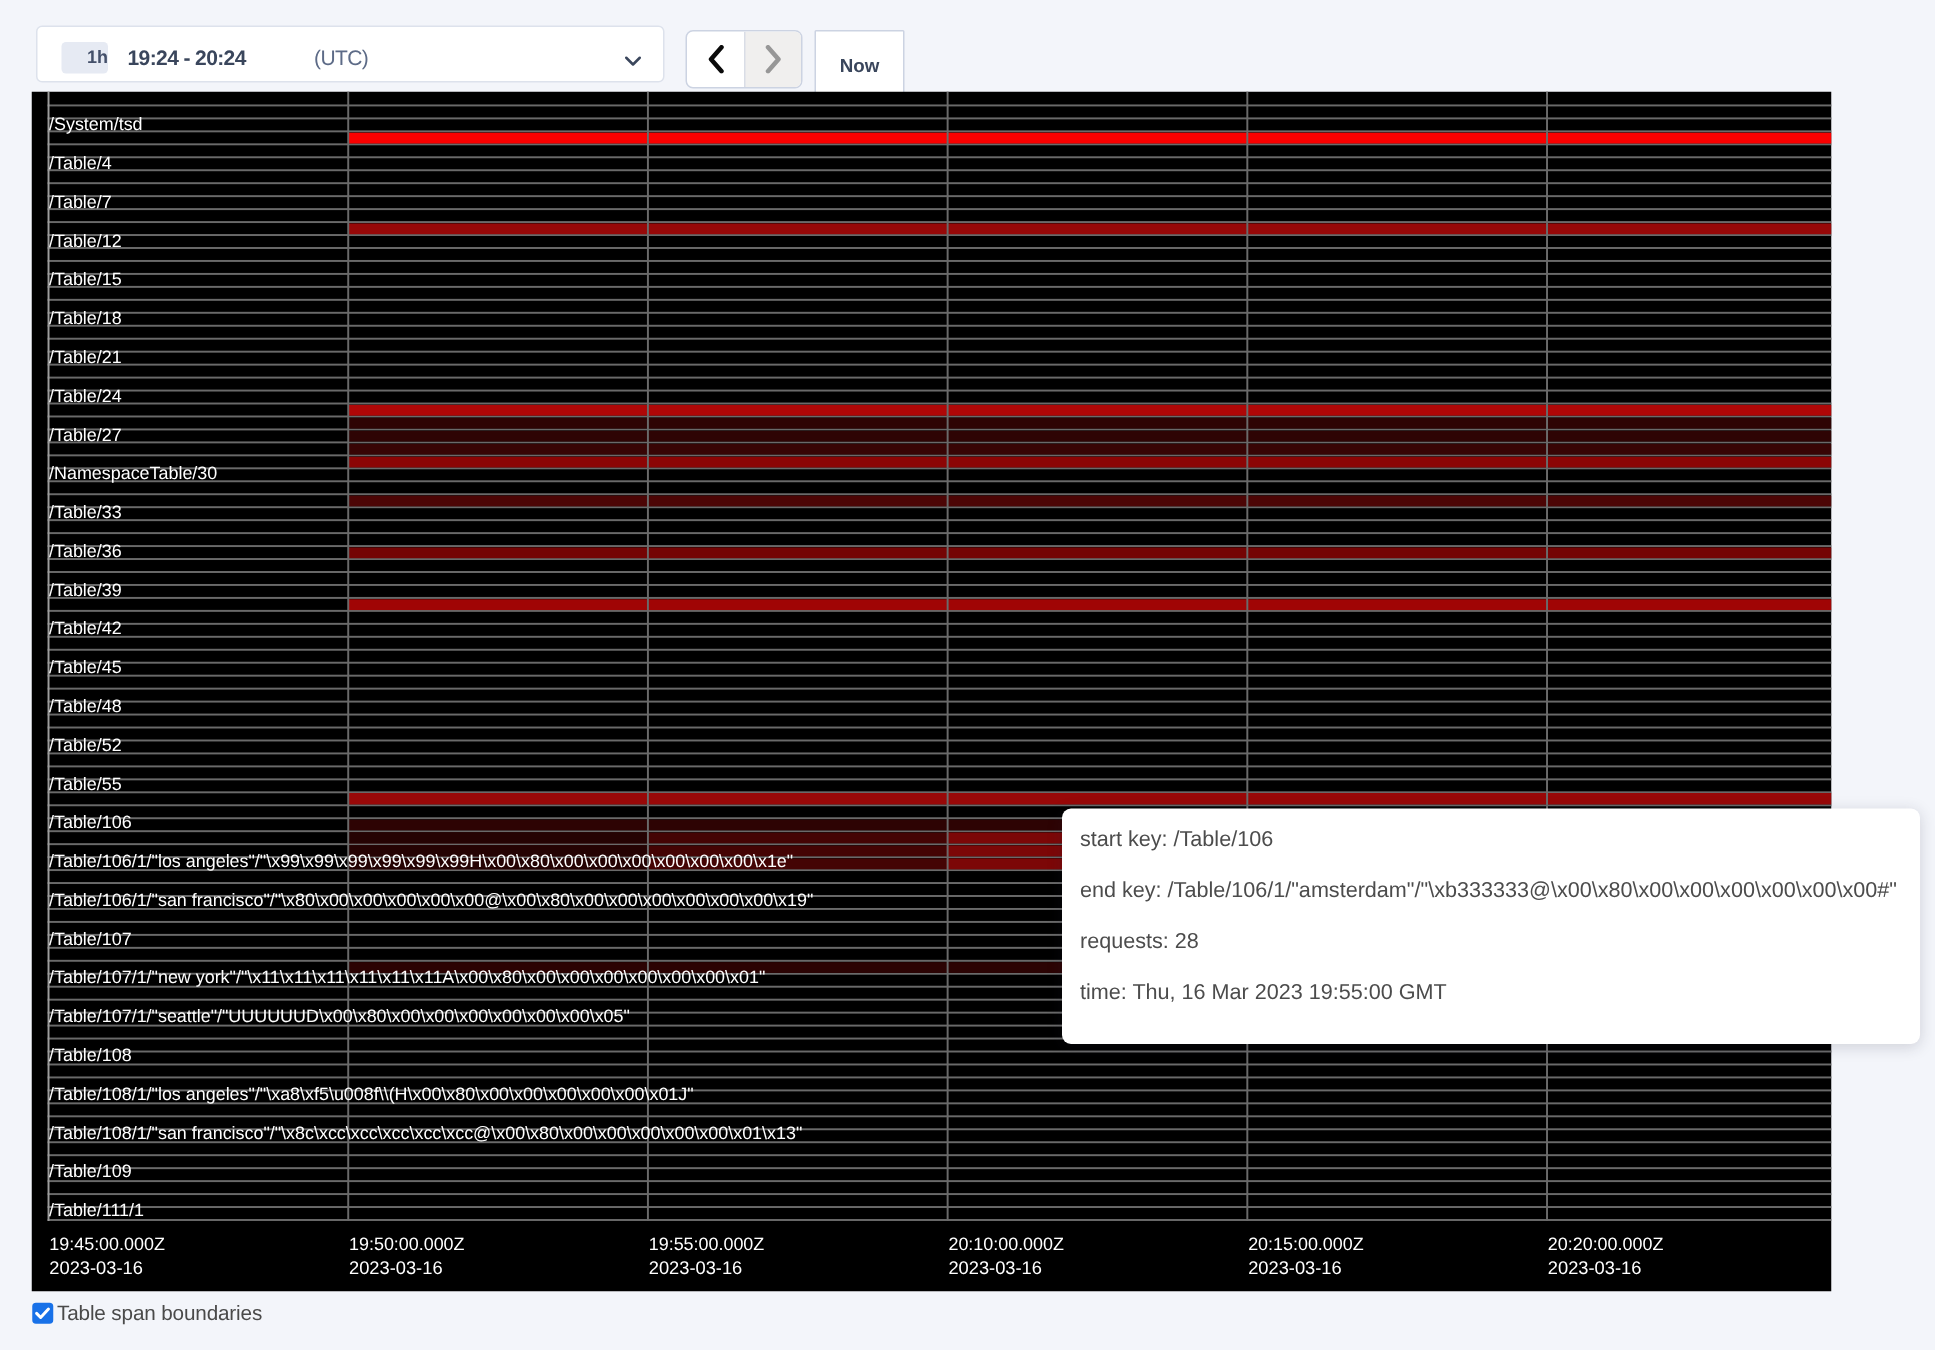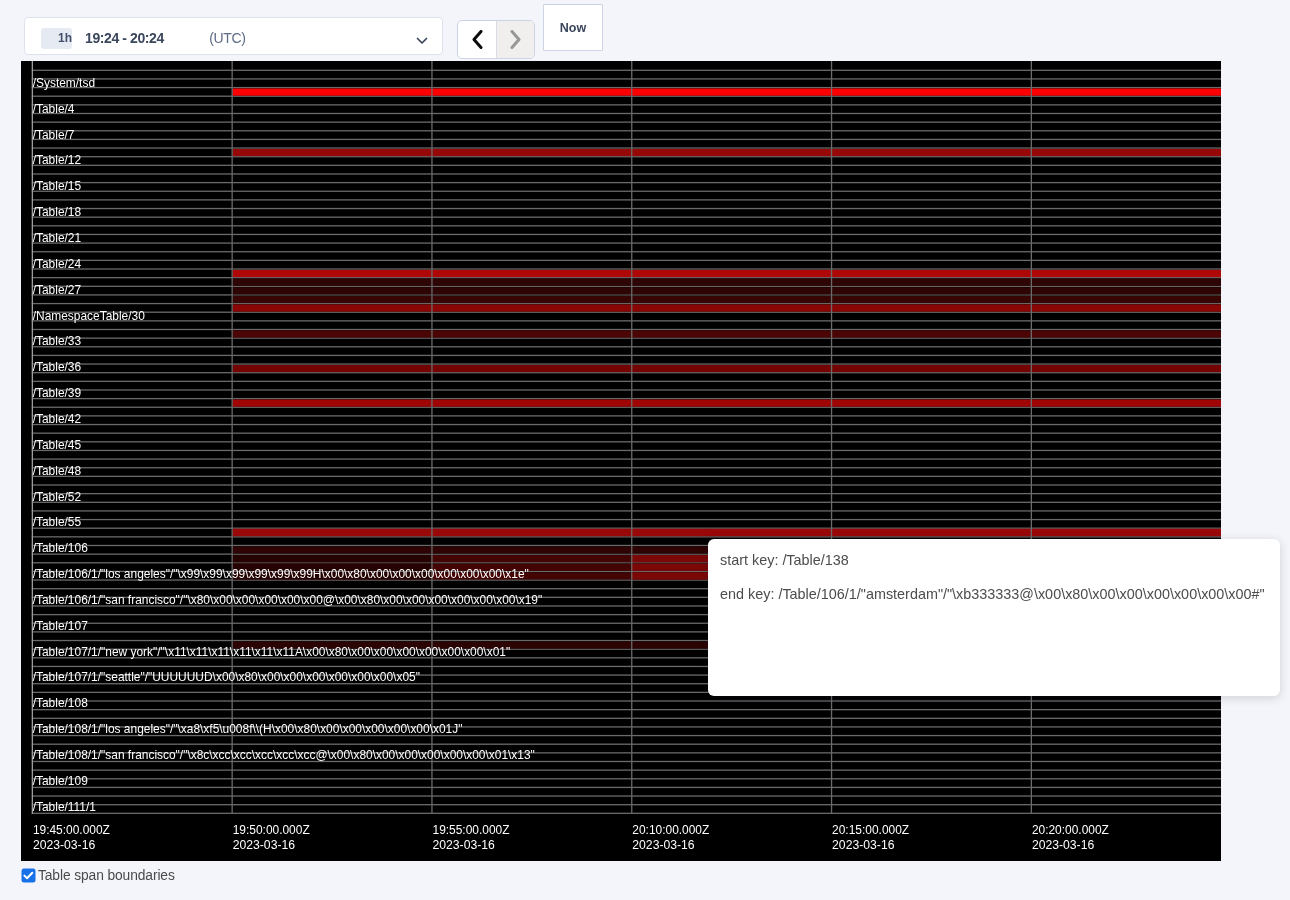--- a/index.html
+++ b/index.html
@@ -9,21 +9,21 @@
     border:1px solid #dde2ec; border-radius:4px; display:flex; align-items:center; }
   .badge { margin-left:16px; position:relative; top:2.5px; background:#e6eaf3; border-radius:3px; height:21px; width:31px;
     text-align:right; font-size:12px; font-weight:bold; color:#44506a; line-height:21px; }
   .trange { margin-left:13px; position:relative; top:1.5px; font-size:14px; letter-spacing:-0.4px; font-weight:bold; color:#3a465c; }
   .trange span { font-weight:normal; color:#5d6b87;margin-left:42px; }
   .chev { position:absolute; right:14px; top:19px; }
   .btngrp { left:457px; top:20px; width:78px; height:39px; border:1px solid #ccd3e2;
     border-radius:5px; background:#fff; display:flex; overflow:hidden; }
   .btngrp .b { width:50%; display:flex; align-items:center; justify-content:center; }
   .btngrp .b2 { background:#f0efee; border-left:1px solid #d9dde6; }
-  .nowbtn { left:543px; top:4px; width:60px; height:47px; background:#fff;
+  .nowbtn { left:543px; top:20px; width:60px; height:47px; background:#fff;
     border:1px solid #ccd3e2; border-radius:1px; font-size:12.5px; font-weight:bold;
     color:#3a465c; display:flex; align-items:center; justify-content:center; }
   .canvas { left:21px; top:61px; width:1200px; height:800px; }
   .tooltip { left:708px; top:539px; width:572px; height:157px; background:#fff;
     border-radius:6px; box-shadow:0 2px 10px rgba(40,40,60,.18); color:#4c4c4c;
     font-size:14.4px; padding:4px 12px; white-space:nowrap; overflow:hidden; }
   .tooltip div { height:34px; line-height:34px; }
   .cbrow { left:21px; top:868px; display:flex; align-items:center; font-size:13.8px;
     letter-spacing:-0.1px; color:#4a4a4a; }
   .cbrow svg { margin-right:2px; }
@@ -204,22 +204,24 @@
 <text x="411.5" y="788" font-family="Liberation Sans, sans-serif" font-size="12.2" fill="#fff">2023-03-16</text>
 <text x="611.3" y="772.5" font-family="Liberation Sans, sans-serif" font-size="11.95" fill="#fff">20:10:00.000Z</text>
 <text x="611.3" y="788" font-family="Liberation Sans, sans-serif" font-size="12.2" fill="#fff">2023-03-16</text>
 <text x="811.1" y="772.5" font-family="Liberation Sans, sans-serif" font-size="11.95" fill="#fff">20:15:00.000Z</text>
 <text x="811.1" y="788" font-family="Liberation Sans, sans-serif" font-size="12.2" fill="#fff">2023-03-16</text>
 <text x="1010.9" y="772.5" font-family="Liberation Sans, sans-serif" font-size="11.95" fill="#fff">20:20:00.000Z</text>
 <text x="1010.9" y="788" font-family="Liberation Sans, sans-serif" font-size="12.2" fill="#fff">2023-03-16</text>
 </svg>
 </div>
 <div class="abs tooltip">
-  <div>start key: /Table/138</div>
+  <div>start key: /Table/106</div>
   <div>end key: /Table/106/1/"amsterdam"/"\xb333333@\x00\x80\x00\x00\x00\x00\x00\x00#"</div>
+  <div>requests: 28</div>
+  <div>time: Thu, 16 Mar 2023 19:55:00 GMT</div>
 </div>
 <div class="abs cbrow">
   <svg width="15" height="15" viewBox="0 0 15 15">
       <rect x="0.5" y="0.5" width="14" height="14" rx="2.5" fill="#1871e8"></rect>
       <path d="M3.4 7.6l2.7 2.7 5.2-5.6" stroke="#fff" stroke-width="2" fill="none" stroke-linecap="round" stroke-linejoin="round"></path>
     </svg>
   <span>Table span boundaries</span>
 </div>
 
 </body></html>

